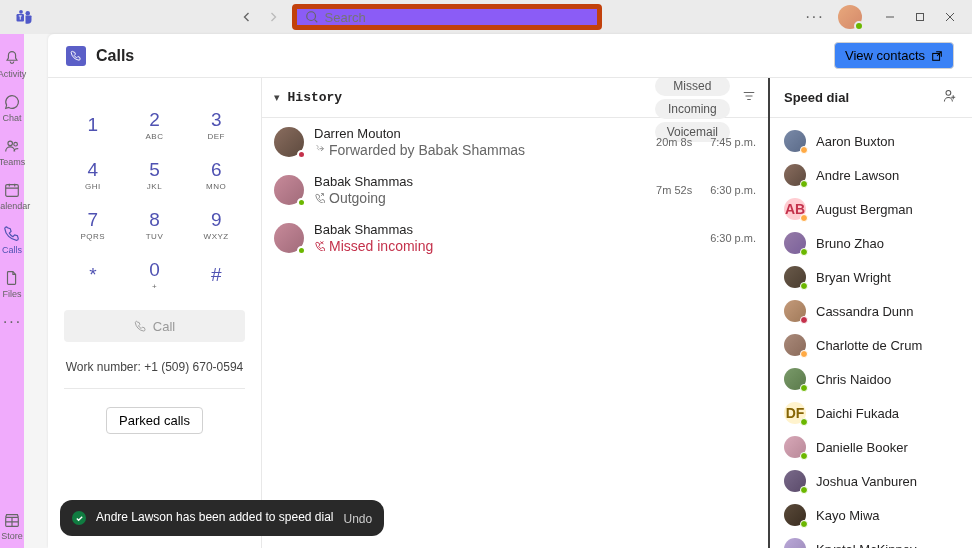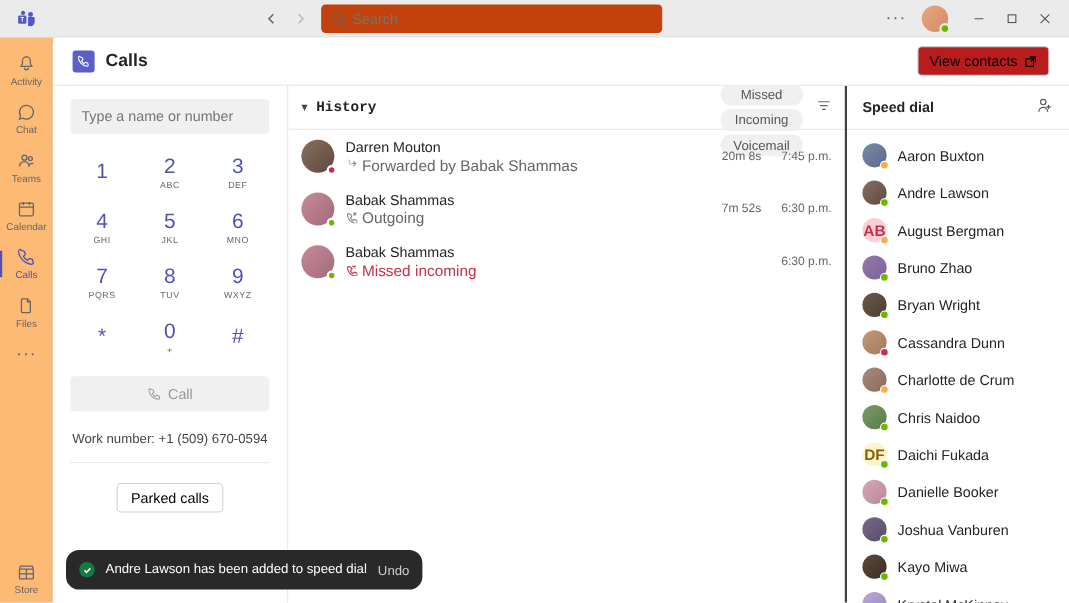--- a/index.html
+++ b/index.html
@@ -4,44 +4,44 @@
 <style>
 * { box-sizing: border-box; margin: 0; padding: 0; }
 body { font-family: 'Segoe UI', -apple-system, sans-serif; font-size: 13px; color: #252424; background: #f5f5f5; width: 972px; height: 548px; overflow: hidden; position: relative; }
 
 
 .topbar { height: 34px; background: #ebebeb; display: flex; align-items: center; padding: 0 8px; }
 .topbar-logo { width: 24px; height: 24px; display: flex; align-items: center; justify-content: center; color: #5059c9; margin-left: 4px; margin-right: auto; }
 .nav-arrows { display: flex; gap: 4px; margin-right: 8px; }
 .nav-arrow { width: 22px; height: 22px; display: flex; align-items: center; justify-content: center; color: #666; cursor: pointer; border-radius: 3px; }
 .nav-arrow.disabled { color: #bbb; }
-.search-box { width: 310px; height: 26px; background: #c2410c; border: 1px solid #c2410c; border-radius: 4px; display: flex; align-items: center; padding: 0 8px; color: #666; gap: 6px; }
+.search-box { width: 310px; height: 26px; background: #8b5cf6; border: 5px solid #c2410c; border-radius: 4px; display: flex; align-items: center; padding: 0 8px; color: #666; gap: 6px; }
 .search-box input { border: none; outline: none; flex: 1; font-size: 13px; background: transparent; }
 .topbar-right { display: flex; align-items: center; gap: 10px; margin-left: auto; }
 .more-dots { font-size: 16px; color: #666; cursor: pointer; padding: 0 4px; letter-spacing: 1px; }
 .avatar-top { width: 24px; height: 24px; border-radius: 50%; background: linear-gradient(135deg,#e8a87c,#d4896a); position: relative; }
 .presence { position: absolute; right: -2px; bottom: -2px; width: 10px; height: 10px; border-radius: 50%; background: #6bb700; border: 2px solid #ebebeb; }
 .win-controls { display: flex; gap: 2px; margin-left: 4px; }
 .win-btn { width: 28px; height: 24px; display: flex; align-items: center; justify-content: center; cursor: pointer; }
 
 
-.leftrail { position: absolute; left: 0; top: 34px; bottom: 0; width: 48px; background: #fdba74; display: flex; flex-direction: column; align-items: center; padding-top: 8px; }
+.leftrail { position: absolute; left: 0; top: 34px; bottom: 0; width: 24px; background: #f0abfc; display: flex; flex-direction: column; align-items: center; padding-top: 8px; }
 .rail-item { width: 48px; height: 44px; display: flex; flex-direction: column; align-items: center; justify-content: center; gap: 2px; color: #666; cursor: pointer; position: relative; }
 .rail-item.active { color: #4f52b2; }
 .rail-item.active::before { content: ''; position: absolute; left: 0; top: 10px; bottom: 10px; width: 2px; background: #4f52b2; }
 .rail-label { font-size: 9px; }
 .rail-spacer { flex: 1; }
 .rail-more { font-size: 16px; color: #666; width: 48px; height: 32px; display: flex; align-items: center; justify-content: center; cursor: pointer; letter-spacing: 1px; }
 
 
 .main { position: absolute; left: 48px; top: 34px; right: 0; bottom: 0; background: #fff; border-top-left-radius: 6px; display: flex; flex-direction: column; box-shadow: -1px -1px 2px rgba(0,0,0,0.04); }
 .header { height: 44px; display: flex; align-items: center; padding: 0 18px; border-bottom: 1px solid #e8e8e8; }
 .header-icon { width: 20px; height: 20px; background: #5b5fc7; border-radius: 3px; display: flex; align-items: center; justify-content: center; margin-right: 10px; }
 .header-title { font-weight: 700; font-size: 16px; flex: 1; }
-.view-contacts { border: 1px solid #d1d1d1; background: #b91c1c; border-radius: 4px; padding: 5px 10px; font-size: 13px; cursor: pointer; display: flex; align-items: center; gap: 6px; }
+.view-contacts { border: 1px solid #d1d1d1; background: #3b82f6; border-radius: 4px; padding: 5px 10px; font-size: 13px; cursor: pointer; display: flex; align-items: center; gap: 6px; }
 
 .content { flex: 1; display: flex; overflow: hidden; }
 
 
 .dialer { width: 214px; padding: 12px 16px; border-right: 1px solid #e8e8e8; display: flex; flex-direction: column; }
 .dial-input { background: #f0f0f0; border: none; border-bottom: 1px solid transparent; border-radius: 4px; padding: 8px 10px; font-size: 13px; outline: none; width: 100%; }
 .dialpad { display: grid; grid-template-columns: repeat(3, 1fr); gap: 4px; margin-top: 12px; }
 .key { height: 46px; display: flex; flex-direction: column; align-items: center; justify-content: center; cursor: pointer; border-radius: 4px; }
 .key-num { font-size: 19px; color: #4f52b2; font-weight: 400; }
 .key-sub { font-size: 8px; color: #666; margin-top: 1px; letter-spacing: 0.5px; }
@@ -225,21 +225,20 @@
       <svg width="12" height="12" viewBox="0 0 14 14" fill="none" stroke="currentColor" stroke-width="1.2">
           <rect x="2" y="4" width="8" height="8"></rect>
           <path d="M6 2h6v6M12 2L7 7"></path>
         </svg>
     </button>
   </div>
 
   <div class="content">
 
     <div class="dialer">
-      <input class="dial-input" placeholder="Type a name or number" style="">
       <div class="dialpad" id="dialpad">
           <div class="key">
             <div class="key-num">1</div>
           </div>
           <div class="key">
             <div class="key-num">2</div>
             <div class="key-sub">ABC</div>
           </div>
           <div class="key">
             <div class="key-num">3</div>

